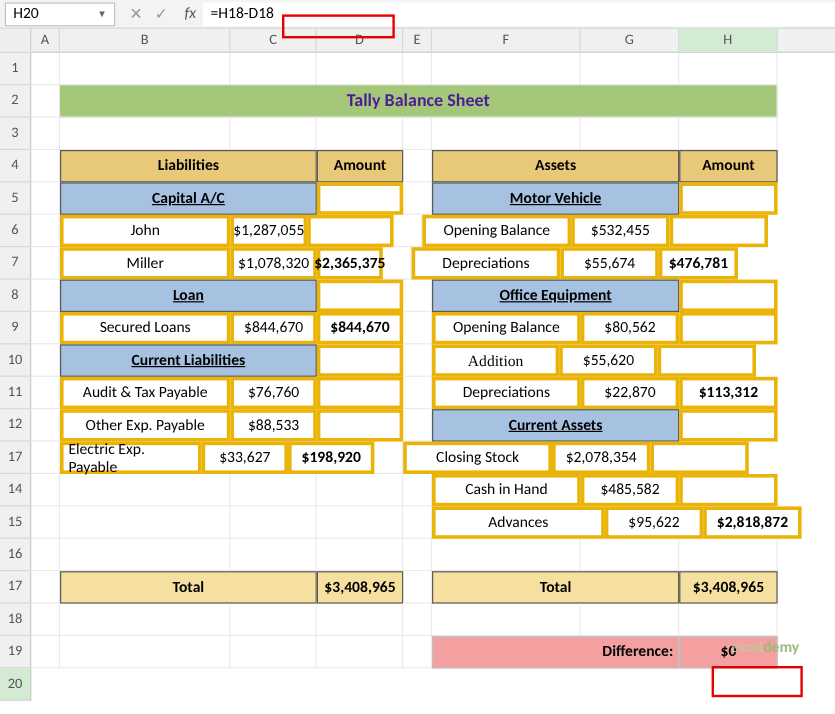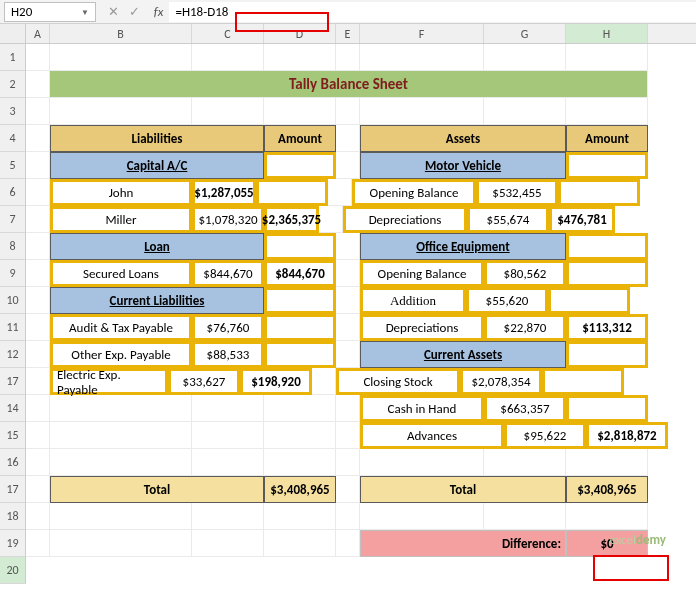--- a/index.html
+++ b/index.html
@@ -14,21 +14,21 @@
 .corner { width: 26px; border-right: 1px solid #ccc; background: #eee; }
 .ch { border-right: 1px solid #d8d8d8; text-align: center; color: #555; line-height: 20px; font-size: 12px; }
 .ch.sel { background: #d2ebd2; }
 .sheet { display: flex; }
 .row-headers { width: 26px; background: #f0f0f0; }
 .rh { height: 27px; border-bottom: 1px solid #d8d8d8; border-right: 1px solid #ccc; text-align: center; color: #555; line-height: 27px; font-size: 12px; }
 .rh.sel { background: #d2ebd2; }
 .grid { flex: 1; position: relative; }
 .row { display: flex; height: 27px; }
 .cell { border-right: 1px solid #eaeaea; border-bottom: 1px solid #eaeaea; display: flex; align-items: center; justify-content: center; padding: 0 4px; }
-.title-band { background: #a4c77a; font-weight: bold; color: #7f1d1d; font-size: 15px; }
+.title-band { background: #a4c77a; font-weight: bold; color: #4c1d95; font-size: 15px; }
 .hdr { background: #e8c97a; border: 1px solid #5a5a5a; font-weight: bold; }
 .sub { background: #a7c2e0; border: 1px solid #5a5a5a; font-weight: bold; text-decoration: underline; }
 .bd { border: 3px solid #eab308; }
 .bold { font-weight: bold; }
 .tot { background: #f5e0a0; border: 1px solid #5a5a5a; font-weight: bold; }
 .diff { background: #f4a0a0; border: 1px solid #c0c0c0; font-weight: bold; }
 .r-just { justify-content: flex-end; }
 .callout-formula { position: absolute; left: 235px; top: 12px; width: 94px; height: 20px; border: 2px solid #e60000; pointer-events: none; z-index: 5; }
 .callout-cell { position: absolute; left: 593px; top: 555px; width: 76px; height: 26px; border: 2px solid #e60000; pointer-events: none; z-index: 5; }
 .arrow-path { position: absolute; pointer-events: none; z-index: 4; }
@@ -127,21 +127,21 @@
         <div class="cell " style="width: 24px;"></div>
         <div class="cell sub" style="width: 214px;">Capital A/C</div>
         <div class="cell bd" style="width: 72px;"></div>
         <div class="cell " style="width: 24px;"></div>
         <div class="cell sub" style="width: 206px;">Motor Vehicle</div>
         <div class="cell bd" style="width: 82px;"></div>
       </div>
       <div class="row">
         <div class="cell " style="width: 24px;"></div>
         <div class="cell bd" style="width: 142px;">John</div>
-        <div class="cell bd" style="width: 64px; font-weight: bold;">$1,287,055</div>
+        <div class="cell bd" style="width: 64px;">$1,287,055</div>
         <div class="cell bd " style="width: 72px;"></div>
         <div class="cell " style="width: 24px;"></div>
         <div class="cell bd" style="width: 124px;">Opening Balance</div>
         <div class="cell bd" style="width: 82px;">$532,455</div>
         <div class="cell bd " style="width: 82px;"></div>
       </div>
       <div class="row">
         <div class="cell " style="width: 24px;"></div>
         <div class="cell bd" style="width: 142px;">Miller</div>
         <div class="cell bd" style="width: 72px;">$1,078,320</div>
@@ -207,21 +207,21 @@
         <div class="cell bd" style="width: 82px;">$2,078,354</div>
         <div class="cell bd " style="width: 82px;"></div>
       </div>
       <div class="row">
         <div class="cell " style="width: 24px;"></div>
         <div class="cell " style="width: 142px;"></div>
         <div class="cell " style="width: 72px;"></div>
         <div class="cell " style="width: 72px;"></div>
         <div class="cell " style="width: 24px;"></div>
         <div class="cell bd" style="width: 124px;">Cash in Hand</div>
-        <div class="cell bd" style="width: 82px;">$663,357</div>
+        <div class="cell bd" style="width: 82px;">$485,582</div>
         <div class="cell bd " style="width: 82px;"></div>
       </div>
       <div class="row">
         <div class="cell " style="width: 24px;"></div>
         <div class="cell " style="width: 142px;"></div>
         <div class="cell " style="width: 72px;"></div>
         <div class="cell " style="width: 72px;"></div>
         <div class="cell " style="width: 24px;"></div>
         <div class="cell bd" style="width: 144px;">Advances</div>
         <div class="cell bd" style="width: 82px;">$95,622</div>

